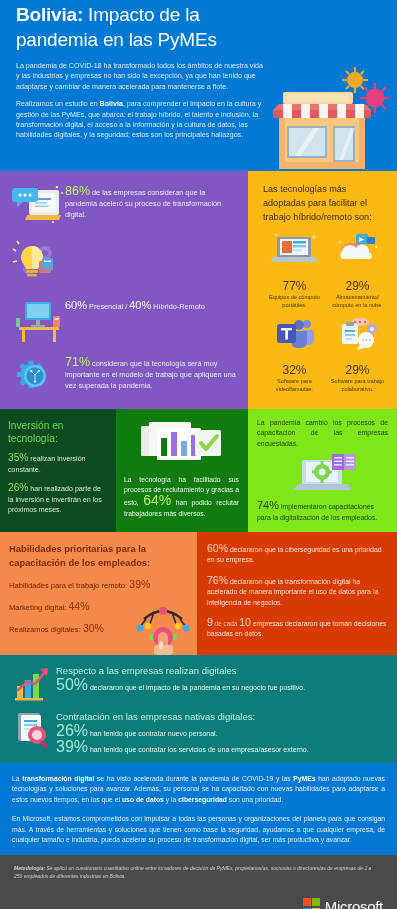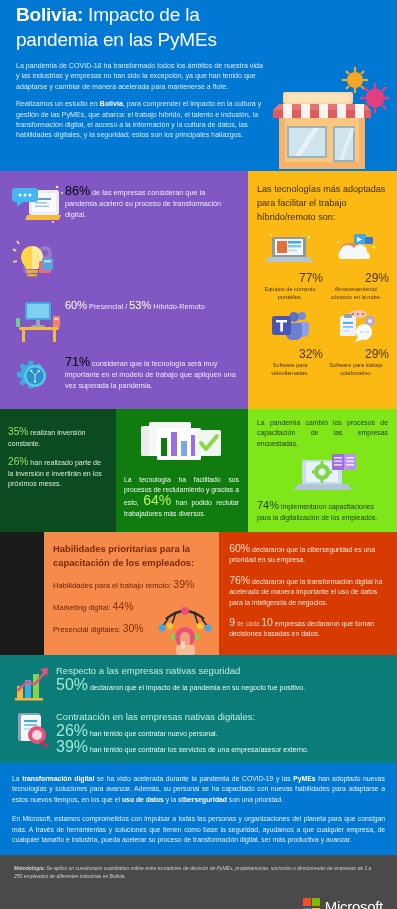--- a/index.html
+++ b/index.html
@@ -22,48 +22,48 @@
 
   
   .band { display:flex; width:397px; }
 
   
   .purple { width:248px; background:#8157C4; padding:11px 10px 8px 9px; }
   .prow { display:flex; align-items:flex-start; margin-bottom:9px; }
   .prow:last-child { margin-bottom:0; }
   .picon { width:56px; height:48px; flex:0 0 56px; position:relative; }
   .ptext { color:#f1e9fb; font-size:7.3px; line-height:11px; padding-top:4px; }
-  .ptext .big { font-size:12.5px; color:#000000; }
+  .ptext .big { font-size:12.5px; color:#bef264; }
   .ptext .mid { font-size:11px; color:#fff; }
 
-  .yellow { width:149px; background:#FDB913; padding:11px 8px 6px 9px; }
+  .yellow { width:149px; background:#FDB913; padding:11px 8px 6px 15px; }
   .y-title { color:#3b2c06; font-size:9.1px; line-height:14px; font-weight:400; }
   .ygrid { display:flex; flex-wrap:wrap; margin-top:7px; }
   .ycell { width:50%; text-align:center; margin-bottom:6px; }
   .ycell .yimg { height:36px; display:flex; align-items:flex-end; justify-content:center; }
-  .ycell .ynum { font-size:12px; color:#4a3607; margin-top:4px;text-align:right; }
+  .ycell .ynum { font-size:12px; color:#4a3607; margin-top:12px; }
   .ycell .ylab { font-size:5.6px; color:#4a3607; line-height:7.6px; margin-top:1px; padding:0 4px; }
 
   
   .g1 { width:116px; background:#0C4B20; padding:10px 8px; }
   .g1 h3 { color:#6FD64A; font-size:10.2px; line-height:13px; font-weight:400; }
   .g1 p { color:#d7ecd9; font-size:7.1px; line-height:10.6px; margin-top:8px; }
   .g1 p .n { color:#8ee06a; font-size:10.2px;margin-top:20px; }
   .g2 { width:132px; background:#107C10; padding:8px 9px 8px 8px; display:flex; flex-direction:column; }
   .g2 .chartimg { height:52px; display:flex; align-items:center; justify-content:center; }
   .g2 p { color:#ecf9ec; font-size:6.8px; line-height:10.2px; text-align:justify; margin-top:6px; }
   .g2 p .n { color:#B4F56A; font-size:14px; }
   .g3 { width:149px; background:#7FE619; padding:9px 9px; position:relative; }
   .g3 p.top { color:#1f3d06; font-size:6.9px; line-height:10.4px; text-align:justify; }
   .g3 .lapimg { height:48px; display:flex; align-items:center; justify-content:center; margin:1px 0 2px 0;}
   .g3 p.bot { color:#1f3d06; font-size:6.9px; line-height:10.4px; }
   .g3 p.bot .n { font-size:11px; }
 
   
-  .o1 { width:197px; background:#F58A4B; padding:10px 9px 6px 9px; position:relative;margin-left:44px; }
+  .o1 { width:197px; background:#F58A4B; padding:10px 9px 6px 9px; position:relative; }
   .o1 h3 { color:#7a2a05; font-size:9.4px; line-height:13.5px; }
   .o1 .li { color:#6a2404; font-size:7.6px; line-height:11px; margin-top:10px; }
   .o1 .li .n { font-size:10.5px; color:#8c2d00; }
   .o2 { width:200px; background:#D83B01; padding:11px 9px 6px 10px; }
   .o2 p { color:#ffe7da; font-size:6.9px; line-height:10.4px; margin-bottom:9px; }
   .o2 p .n { font-size:10.5px; color:#ffd9c6; }
   .o2 p .sm { font-size:6.4px; color:#ffbfa3; }
   .hand { position:absolute; right:5px; bottom:0; width:58px; height:58px; }
 
   
@@ -208,21 +208,21 @@
           <rect x="27" y="24" width="4" height="5" fill="#9AA7B5"></rect>
           <rect x="22" y="29" width="14" height="2" rx="1" fill="#9AA7B5"></rect>
           <rect x="10" y="31" width="40" height="3" rx="1" fill="#F4B942"></rect>
           <rect x="13" y="34" width="3" height="12" fill="#F4B942"></rect>
           <rect x="44" y="34" width="3" height="12" fill="#F4B942"></rect>
           <rect x="44" y="20" width="7" height="11" rx="1" fill="#F0826A"></rect>
           <rect x="45.5" y="22" width="4" height="2" fill="#fff" opacity="0.7"></rect>
           <rect x="7" y="22" width="4" height="9" rx="1" fill="#6FCF97"></rect>
         </svg>
         <div class="ptext">
-          <div><span class="mid">60%</span><span> Presencial / </span><span class="mid">53%</span><span> Híbrido-Remoto</span></div>
+          <div><span class="mid">60%</span><span> Presencial / </span><span class="mid">40%</span><span> Híbrido-Remoto</span></div>
         </div>
       </div>
 
       <div class="prow">
         <svg class="picon" viewBox="0 0 56 48">
           <g transform="translate(26,23)">
             <path d="M-18,-4 h3.5 l1.2,-3 l-2.5,-2.6 l3.5,-3.5 l2.6,2.5 l3,-1.2 v-3.5 h5 v3.5 l3,1.2 l2.6,-2.5 l3.5,3.5 l-2.5,2.6 l1.2,3 h3.5 v5 h-3.5 l-1.2,3 l2.5,2.6 l-3.5,3.5 l-2.6,-2.5 l-3,1.2 v3.5 h-5 v-3.5 l-3,-1.2 l-2.6,2.5 l-3.5,-3.5 l2.5,-2.6 l-1.2,-3 h-3.5 z" fill="#3FA9E0"></path>
             <circle cx="0" cy="0" r="11" fill="#59C6EE"></circle>
             <circle cx="0" cy="0" r="8.5" fill="#2E8ECB"></circle>
             <g stroke="#BDEBFB" stroke-width="1" fill="none">
@@ -327,20 +327,21 @@
           <div class="ynum">29%</div>
           <div class="ylab">Software para trabajo colaborativo.</div>
         </div>
 
       </div>
     </div>
   </div>
 
   <div class="band">
     <div class="g1">
+      <h3>Inversión en tecnología:</h3>
       <p><span class="n">35%</span><span> realizan inversión constante.</span></p>
       <p><span class="n">26%</span><span> han realizado parte de la inversión e invertirán en los próximos meses.</span></p>
     </div>
 
     <div class="g2">
       <div class="chartimg">
         <svg width="86" height="50" viewBox="0 0 86 50">
           <rect x="2" y="8" width="22" height="30" rx="1.5" fill="#EDEDED"></rect>
           <rect x="10" y="4" width="42" height="34" rx="1.5" fill="#F7F7F7"></rect>
           <rect x="18" y="10" width="44" height="32" rx="1.5" fill="#FFFFFF"></rect>
@@ -384,21 +385,21 @@
       </div>
       <p class="bot"><span class="n">74%</span><span> implementaron capacitaciones para la digitalización de los empleados.</span></p>
     </div>
   </div>
 
   <div class="band">
     <div class="o1">
       <h3>Habilidades prioritarias para la capacitación de los empleados:</h3>
       <div class="li"><span>Habilidades para el trabajo remoto: </span><span class="n">39%</span></div>
       <div class="li"><span>Marketing digital: </span><span class="n">44%</span></div>
-      <div class="li"><span>Presencial digitales: </span><span class="n">30%</span></div>
+      <div class="li"><span>Realizamos digitales: </span><span class="n">30%</span></div>
       <svg class="hand" viewBox="0 0 58 58">
         <path d="M10 22 q19 -16 38 0" stroke="#2C2C2C" stroke-width="2.6" fill="none"></path>
         <g stroke="#2C2C2C" stroke-width="1.6">
           <line x1="12" y1="22" x2="6" y2="30"></line>
             <line x1="46" y1="22" x2="52" y2="30"></line>
           <line x1="20" y1="15" x2="16" y2="27"></line>
             <line x1="38" y1="15" x2="42" y2="27"></line>
         </g>
         <circle cx="29" cy="14" r="4" fill="#E8527A"></circle>
         <circle cx="6" cy="31" r="3.5" fill="#3FA9E0"></circle>
@@ -427,21 +428,21 @@
         <svg width="40" height="36" viewBox="0 0 40 36">
           <rect x="4" y="20" width="6" height="12" fill="#F5B642"></rect>
           <rect x="12" y="14" width="6" height="18" fill="#3FA9E0"></rect>
           <rect x="20" y="8" width="6" height="24" fill="#7FD64A"></rect>
           <rect x="2" y="32" width="28" height="2.5" fill="#F5B642"></rect>
           <path d="M5 24 L14 16 L22 18 L33 5" stroke="#E8527A" stroke-width="2.6" fill="none" stroke-linecap="round" stroke-linejoin="round"></path>
           <path d="M27 3 L35 2 L34 10 Z" fill="#E8527A"></path>
         </svg>
       </div>
       <div class="ttxt">
-        <h4>Respecto a las empresas nativas seguridad</h4>
+        <h4>Respecto a las empresas realizan digitales</h4>
         <p><span class="n">50%</span><span> declararon que el impacto de la pandemia en su negocio fue positivo.</span></p>
       </div>
     </div>
 
     <div class="tblk">
       <div class="ticon">
         <svg width="40" height="38" viewBox="0 0 40 38">
           <rect x="5" y="2" width="22" height="28" rx="2" fill="#8FA3B5"></rect>
           <rect x="8" y="4" width="20" height="26" rx="1.5" fill="#F2F7FA"></rect>
           <rect x="11" y="9" width="13" height="2" fill="#3FA9E0"></rect>

